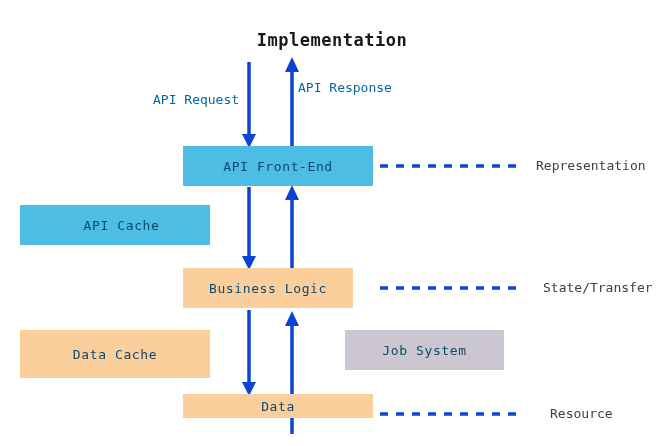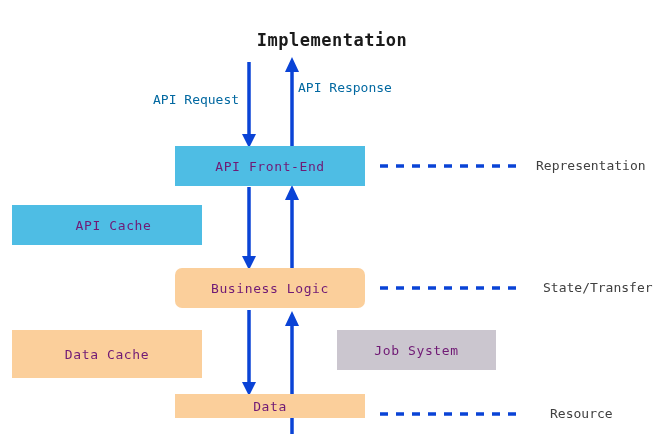--- a/index.html
+++ b/index.html
@@ -30,23 +30,24 @@
     letter-spacing: 0.5px;
     margin-top: 16px;
   }
   .box {
     position: absolute;
     display: flex;
     align-items: center;
     justify-content: center;
     font-family: "DejaVu Sans Mono", "Liberation Mono", monospace;
     font-size: 13px;
-    color: #701a75;
+    color: #0c4a6e;
     letter-spacing: 0.6px;
     box-sizing: border-box;
+    margin-left: 8px;
   }
   .flow-label {
     position: absolute;
     font-family: "DejaVu Sans Mono", "Liberation Mono", monospace;
     font-size: 13px;
     color: #0369a1;
     white-space: nowrap;
   }
   .side-label {
     position: absolute;
@@ -112,21 +113,21 @@
   </svg>
 
   <div class="box" style="left:175px; top:146px; width:190px; height:40px; background:#4ebde4;">
     <span>API Front-End</span>
   </div>
 
   <div class="box" style="left:12px; top:205px; width:190px; height:40px; background:#4ebde4;padding-left:13px;">
     <span>API Cache</span>
   </div>
 
-  <div class="box" style="left:175px; top:268px; width:190px; height:40px; background:#fbcf9b;border-radius:7px;">
+  <div class="box" style="left:175px; top:268px; width:170px; height:40px; background:#fbcf9b;">
     <span>Business Logic</span>
   </div>
 
   <div class="box" style="left:12px; top:330px; width:190px; height:48px; background:#fbcf9b;">
     <span>Data Cache</span>
   </div>
 
   <div class="box" style="left:337px; top:330px; width:159px; height:40px; background:#cbc6cf;">
     <span>Job System</span>
   </div>

